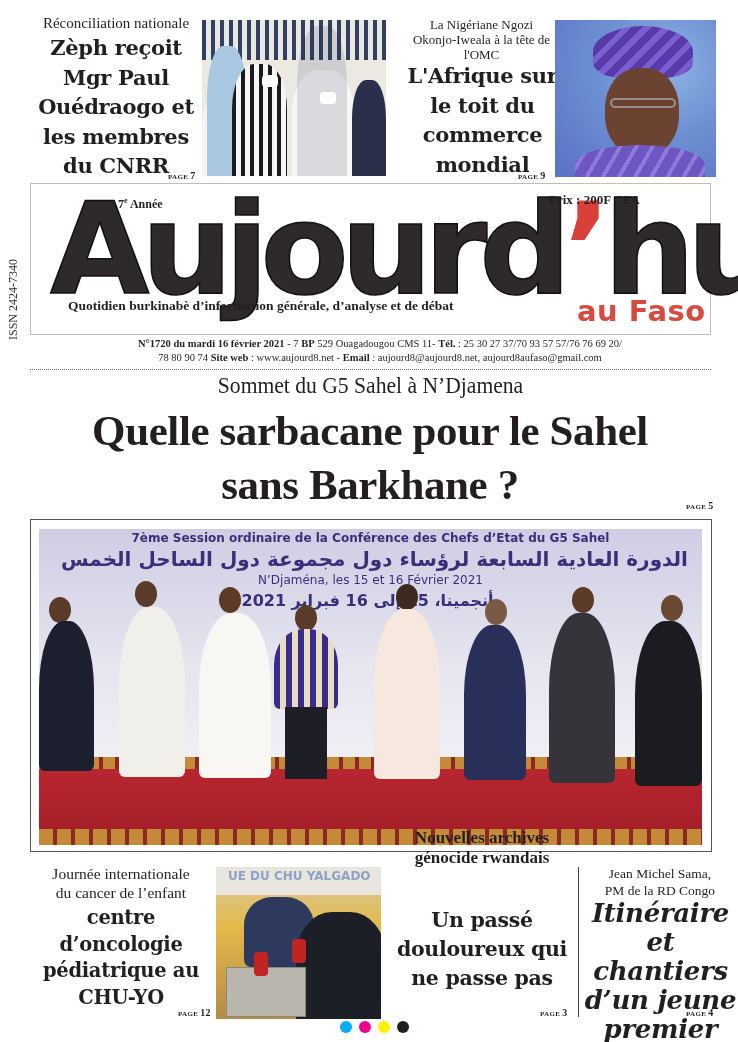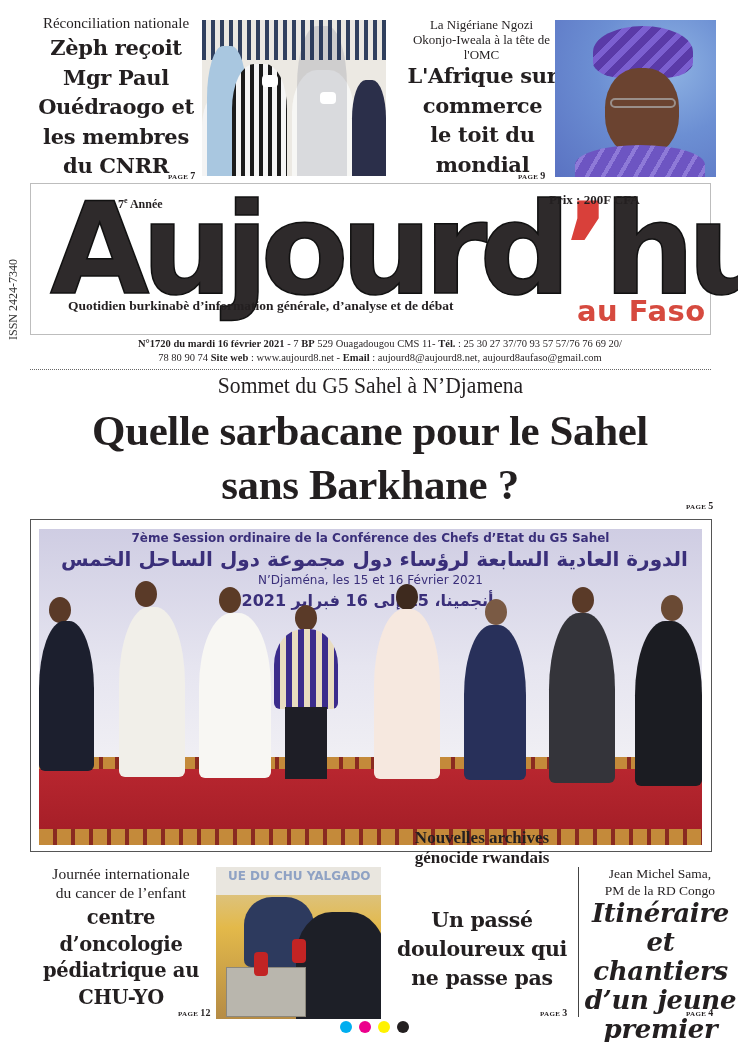--- a/index.html
+++ b/index.html
@@ -112,22 +112,22 @@
   <div class="abs" style="left:118px;top:72px;width:16px;height:12px;background:#fff;border-radius:4px;"></div>
 </div>
 
 <div id="t2-kicker" class="abs kicker">
   <div>La Nigériane Ngozi</div>
   <div>Okonjo-Iweala à la tête de</div>
   <div>l'OMC</div>
 </div>
 <div id="t2-head" class="abs teaser-head">
   <div>L'Afrique sur</div>
+  <div>le toit du</div>
   <div>commerce</div>
-  <div>le toit du</div>
   <div>mondial</div>
 </div>
 <div id="t2-page" class="abs page-ref"><span>PAGE</span> <b>9</b></div>
 
 <div id="photo2" class="abs">
   <div class="abs" style="left:38px;top:6px;width:100px;height:52px;border-radius:50% 50% 30% 30%;background:repeating-linear-gradient(135deg,#5a3aa8 0 8px,#7b5fd0 8px 14px);"></div>
   <div class="abs" style="left:50px;top:48px;width:74px;height:88px;border-radius:45%;background:#6b4330;"></div>
   <div class="abs" style="left:55px;top:78px;width:66px;height:10px;border:2px solid #9a8f8a;border-radius:5px;"></div>
   <div class="abs" style="left:20px;top:125px;width:130px;height:40px;border-radius:50% 50% 0 0;background:repeating-linear-gradient(120deg,#6d55c2 0 10px,#8e7ad8 10px 14px);"></div>
 </div>

